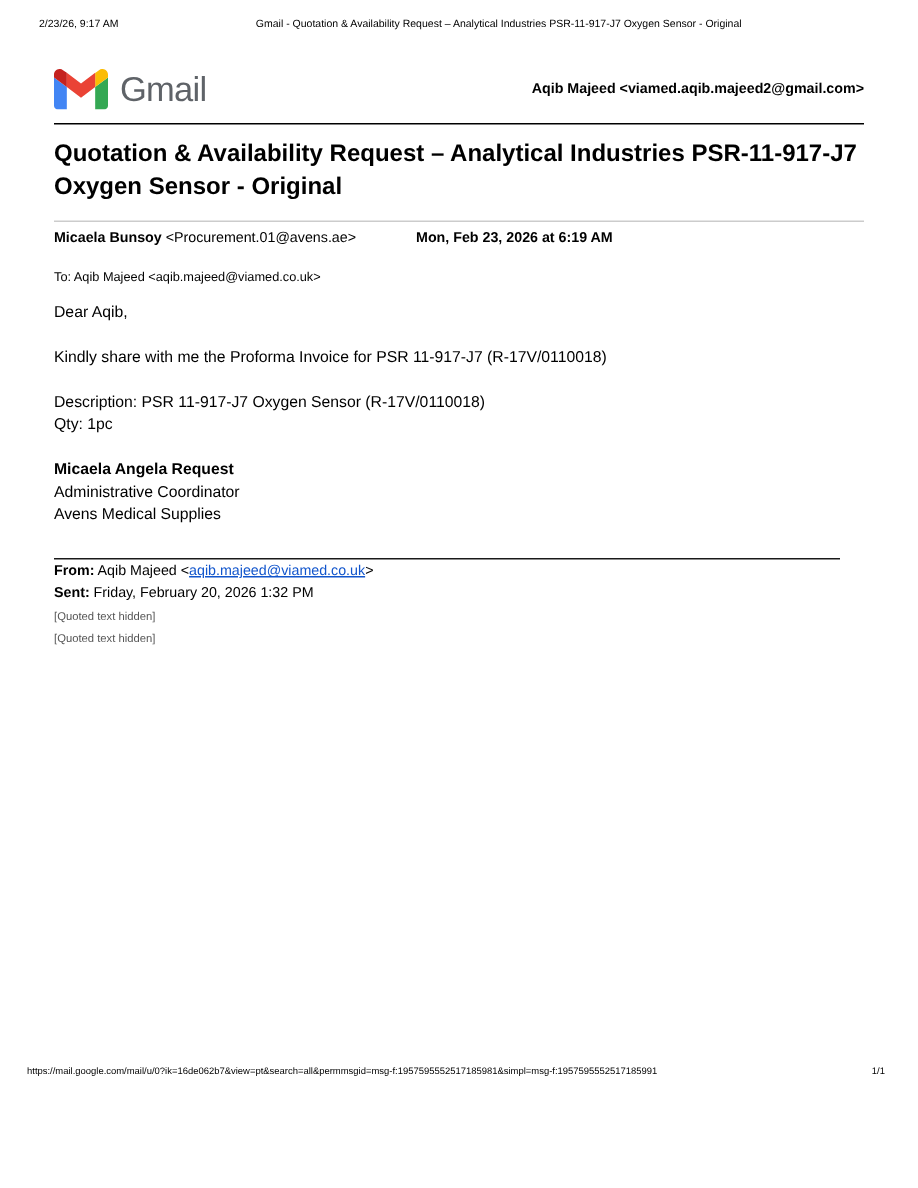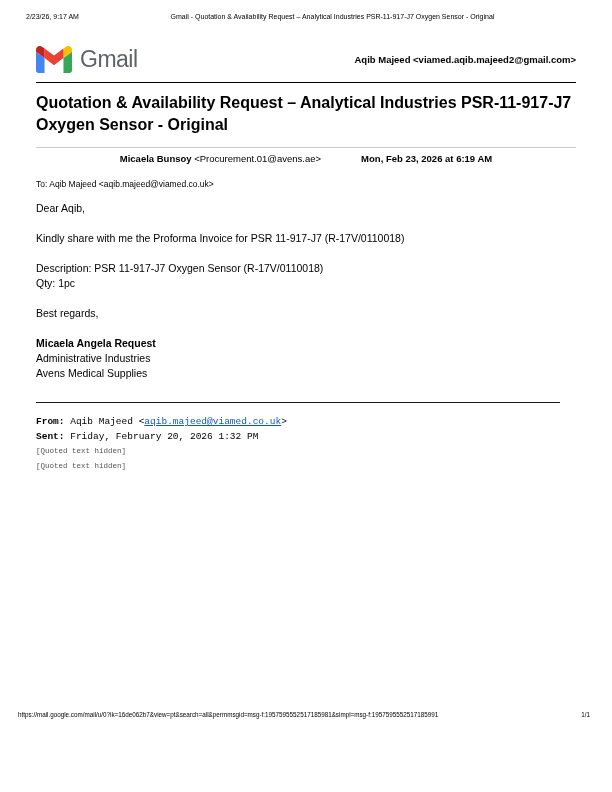--- a/index.html
+++ b/index.html
@@ -37,38 +37,38 @@
   .masthead-rule { border: none; border-top: 1.5px solid #000; margin-top: 9px; }
 
   .subject {
     font-size: 16px; font-weight: bold; line-height: 1.35;
     margin-top: 9px; color: #000;
   }
 
   .header-sep { border-top: 1px solid #cccccc; margin-top: 12px; }
 
   .sender-row {
-    display: flex; justify-content: center; align-items: baseline;
+    display: flex; justify-content: flex-start; align-items: baseline;
     font-size: 9.5px; margin-top: 5px; gap: 40px;
   }
   .sender-name { font-weight: bold; }
   .sender-email { font-weight: normal; }
   .msg-date { font-weight: bold; white-space: nowrap; }
 
   .to-line { font-size: 8.5px; margin-top: 15px; }
 
   .body-text { margin-top: 12px; font-size: 10.5px; line-height: 15px; }
   .body-text p { margin: 0 0 15px 0; }
   .sig-name { font-weight: bold; }
 
   .quote-rule {
     border: none; border-top: 1.5px solid #1a1a1a;
     margin-top: 21px; width: 97%;
   }
-  .quoted { margin-top: 11px; font-size: 9.5px; line-height: 15px; font-family: Liberation Mono, monospace; }
+  .quoted { font-size: 9.5px; line-height: 15px; }
   .quoted .b { font-weight: bold; }
   .quoted a { color: #1155cc; text-decoration: underline; }
   .hidden-note { font-size: 7.5px; color: #555; line-height: 15px; }
   .quoted .from-line, .quoted .sent-line { margin-bottom: 0; }
 
   
   .print-footer {
     position: absolute; bottom: 12px; left: 18px; right: 22px;
     display: flex; justify-content: space-between; align-items: baseline;
     font-size: 6.3px; color: #000;
@@ -115,24 +115,23 @@
 
   <div class="to-line">To: Aqib Majeed &lt;aqib.majeed@viamed.co.uk&gt;</div>
 
   <div class="body-text">
     <p>Dear Aqib,</p>
     <p>Kindly share with me the Proforma Invoice for PSR 11-917-J7 (R-17V/0110018)</p>
     <p>
       <span>Description: PSR 11-917-J7 Oxygen Sensor (R-17V/0110018)</span><br>
       <span>Qty: 1pc</span>
     </p>
-    <p>Best regards,</p>
     <p>
       <span class="sig-name">Micaela Angela Request</span><br>
-      <span>Administrative Industries</span><br>
+      <span>Administrative Coordinator</span><br>
       <span>Avens Medical Supplies</span>
     </p>
   </div>
 
   <hr class="quote-rule">
 
   <div class="quoted">
     <div class="from-line">
       <span class="b">From:</span><span> Aqib Majeed &lt;</span><a href="#">aqib.majeed@viamed.co.uk</a><span>&gt;</span>
     </div>

